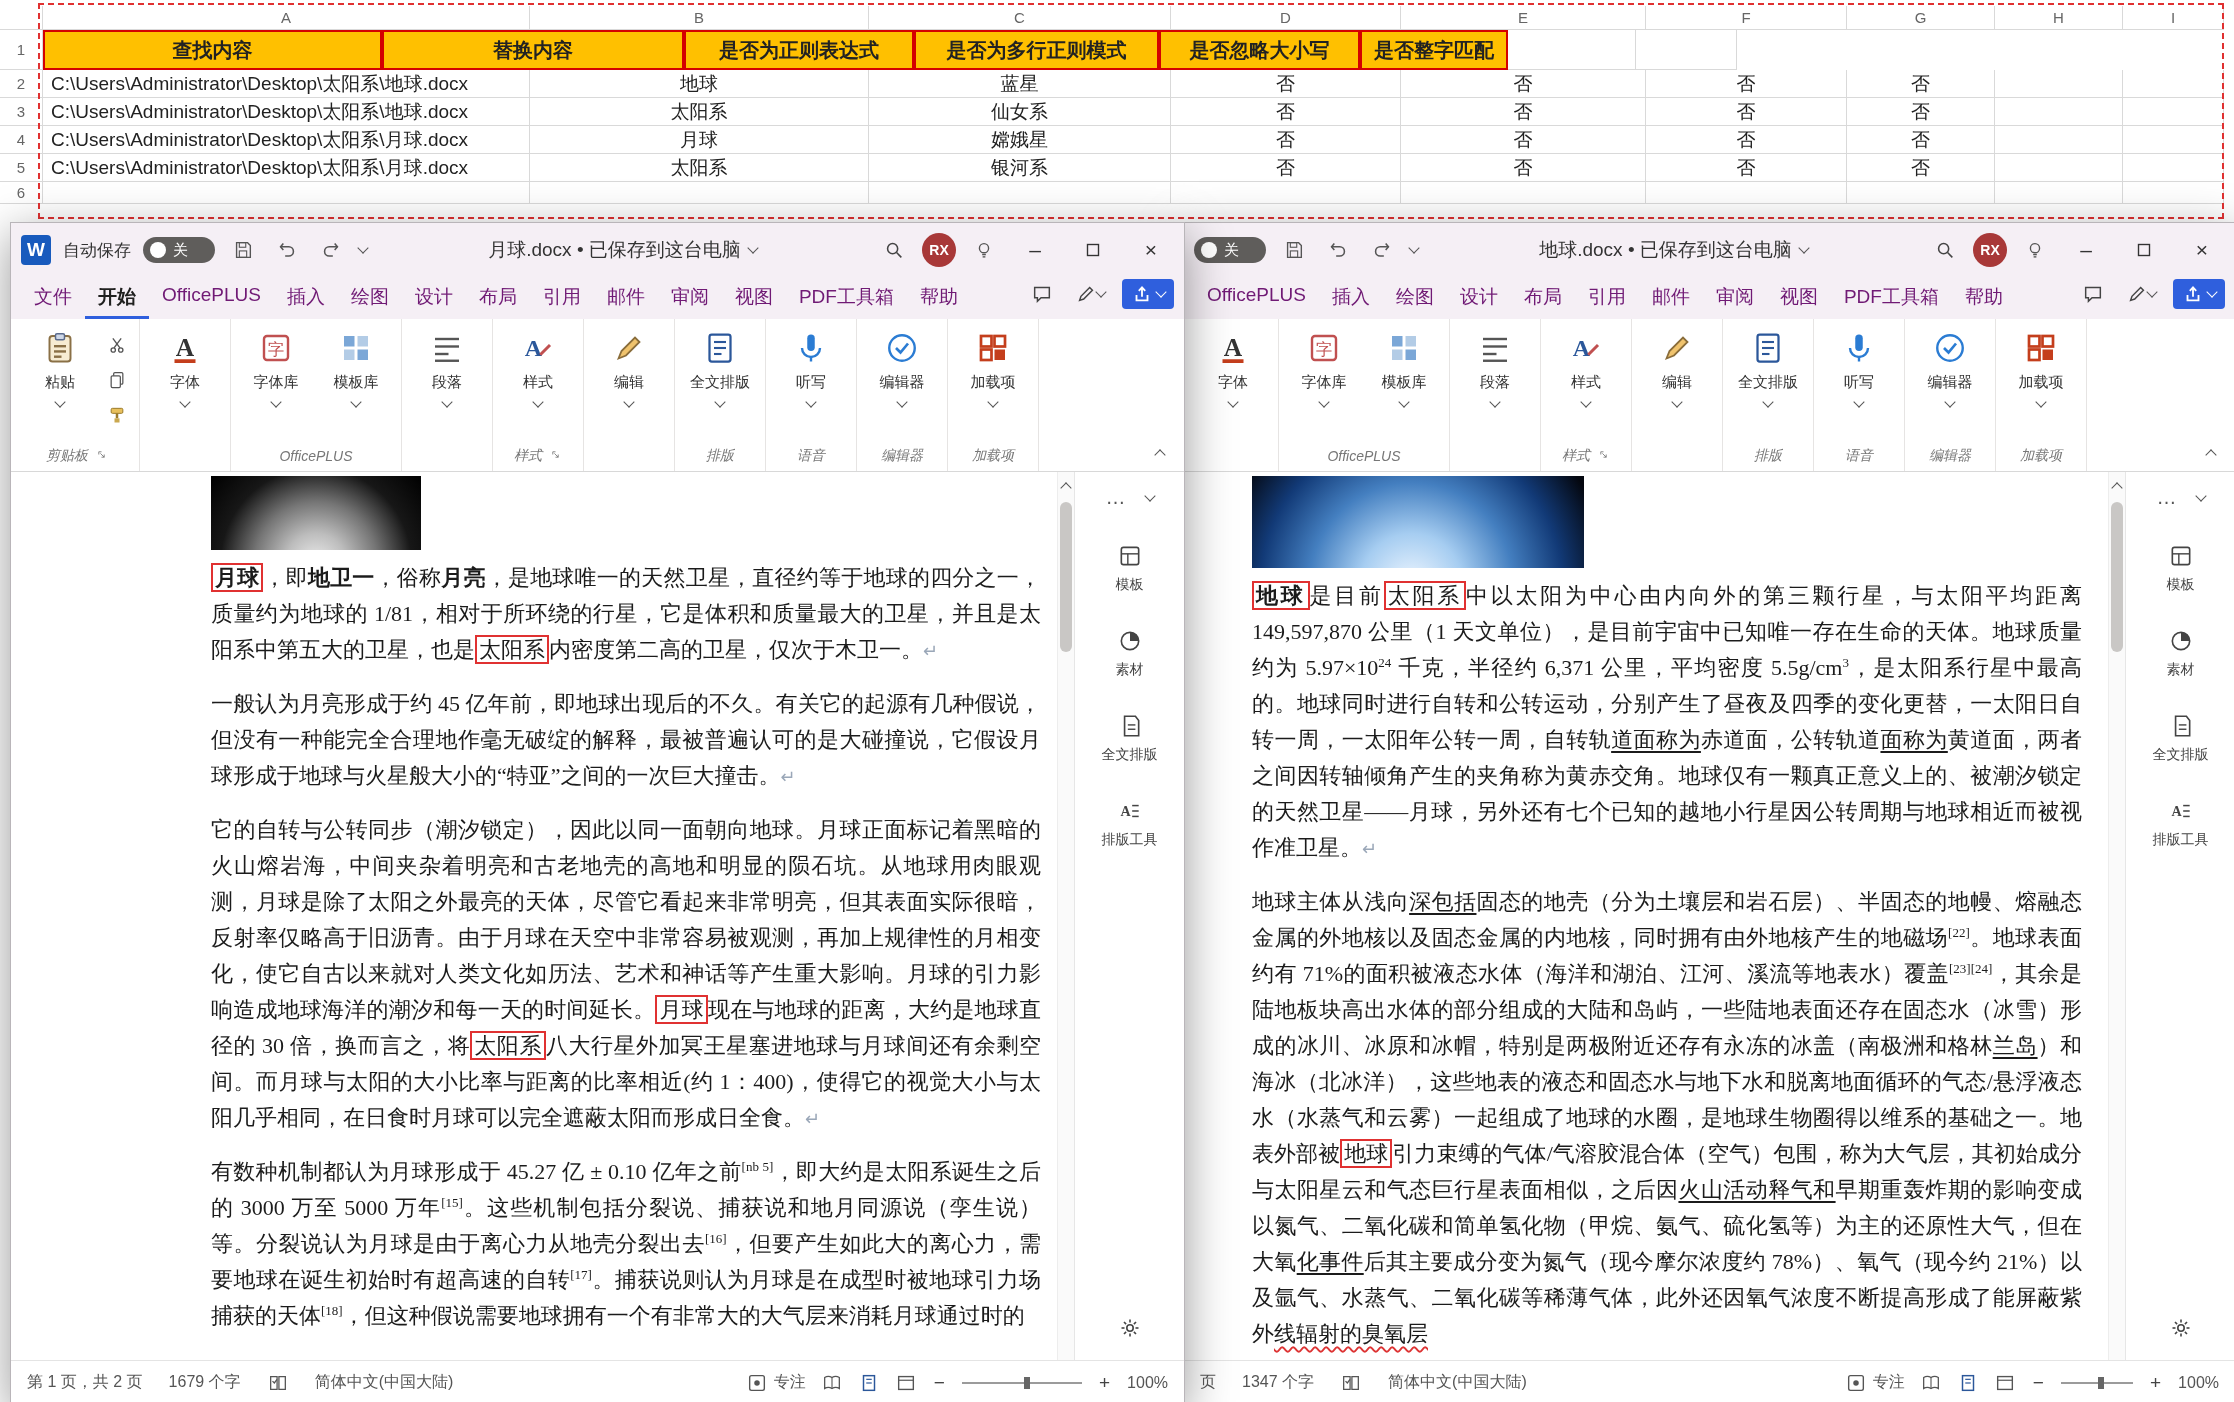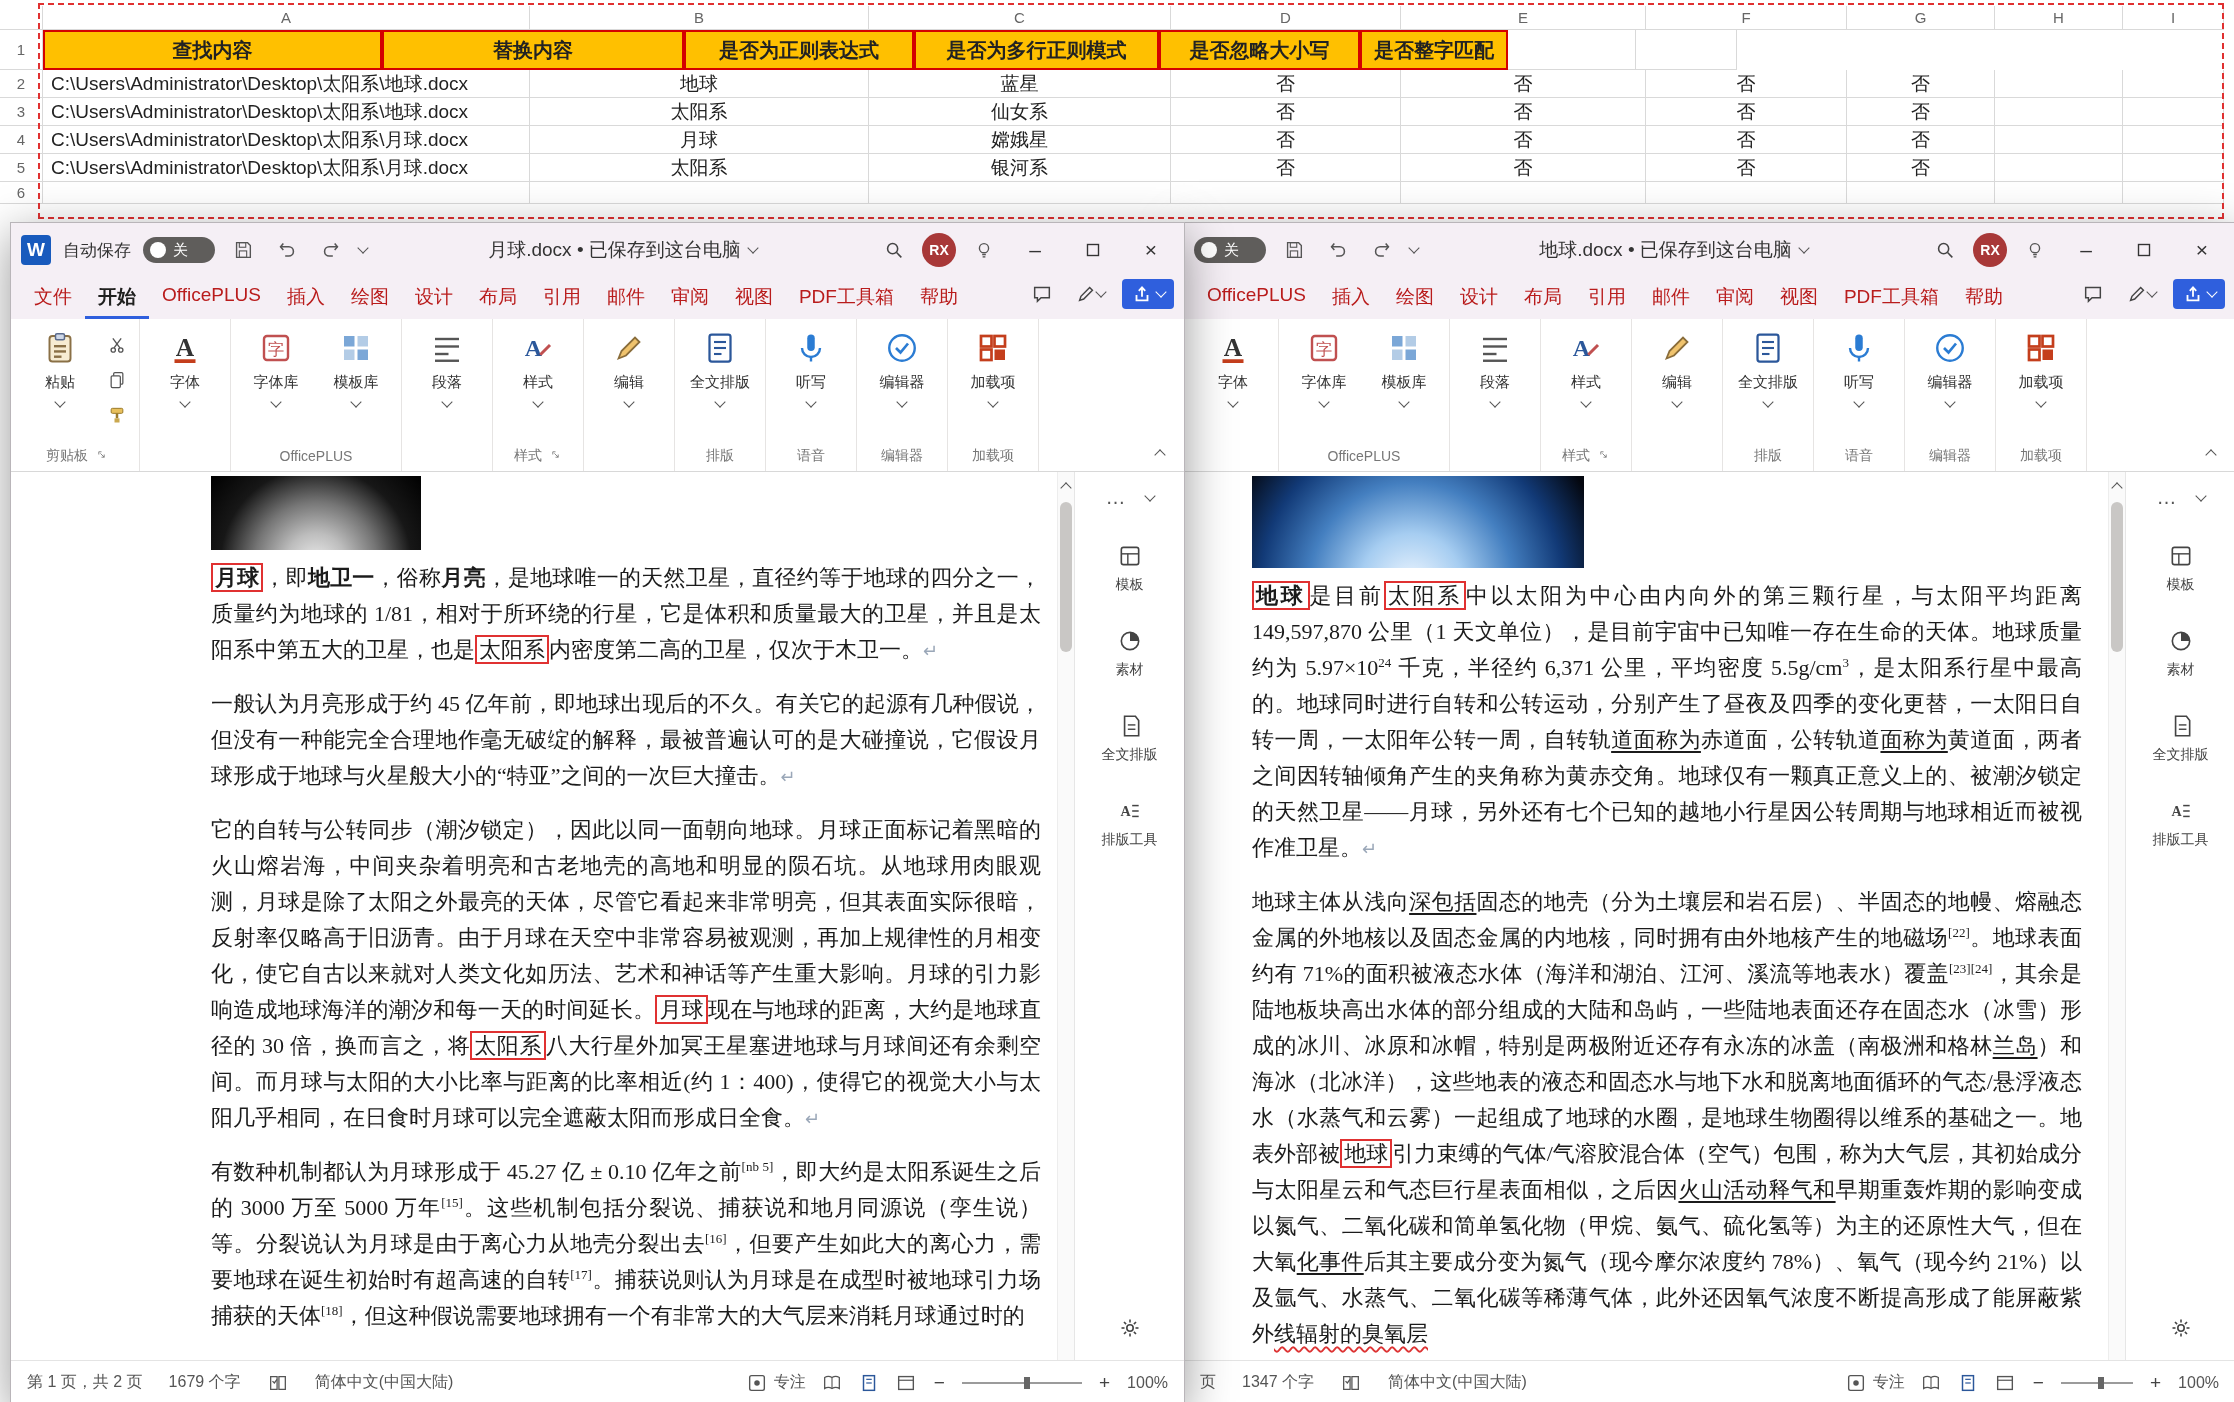--- a/index.html
+++ b/index.html
@@ -30,38 +30,38 @@
   .tcenter{flex:1;display:flex;align-items:center;justify-content:center;gap:8px;min-width:0;}
   .wtitle{font-size:19px;color:#333;white-space:nowrap;overflow:hidden;text-overflow:ellipsis;}
   .badge{width:34px;height:34px;border-radius:50%;background:#a83838;color:#fff;font-size:14px;
          font-weight:bold;display:flex;align-items:center;justify-content:center;flex:none;}
   .winctl{width:46px;height:54px;display:flex;align-items:center;justify-content:center;
           font-size:21px;color:#333;flex:none;}
   .cchev{display:inline-block;width:7px;height:7px;border-right:1.8px solid #555;
          border-bottom:1.8px solid #555;transform:rotate(45deg);margin-top:-4px;}
   .cchev.up{transform:rotate(-135deg);margin-top:4px;}
   .tabrow{height:42px;background:#f5eff5;display:flex;align-items:flex-end;padding:0 10px;}
-  .tab{padding:7px 13px 9px;font-size:19px;color:#b91c1c;white-space:nowrap;}
+  .tab{padding:7px 13px 9px;font-size:19px;color:#701a75;white-space:nowrap;}
   .tab.active{color:#20201f;border-bottom:3px solid #2F5FDD;padding-bottom:6px;font-weight:600;}
   .tabr-icons{margin-left:auto;display:flex;align-items:center;gap:16px;padding-bottom:8px;}
   .sharebox{height:30px;min-width:40px;background:#2F5FDD;border-radius:4px;display:flex;
             align-items:center;justify-content:center;gap:4px;padding:0 6px;}
   .sharebox .cchev{border-color:#fff;}
   .ribbon{position:relative;height:152px;background:#fff;border-bottom:1px solid #d8d8d8;
           display:flex;align-items:stretch;padding:0 4px;overflow:hidden;}
   .rgroup{display:flex;flex-direction:column;border-right:1px solid #e6e4e3;padding:6px 7px 0;}
   .gbody{display:flex;gap:4px;flex:1;align-items:flex-start;}
   .bigbtn{display:flex;flex-direction:column;align-items:center;min-width:64px;padding:5px 6px 0;
           border-radius:4px;}
   .blbl{font-size:15px;color:#333;margin-top:7px;white-space:nowrap;}
   .bigbtn .cchev{margin-top:6px;}
   .smallcol{display:flex;flex-direction:column;gap:11px;padding-top:8px;}
   .smallbtn{width:30px;height:24px;display:flex;align-items:center;justify-content:center;}
   .glab{height:30px;display:flex;align-items:center;justify-content:center;font-size:14px;
-        color:#777;gap:7px;}
+        color:#777;gap:7px;font-style:italic;}
   .collapse{position:absolute;right:20px;bottom:12px;}
   .docarea{position:relative;height:888px;background:#fff;overflow:hidden;}
   .doctext{position:absolute;top:0;}
   .docp{font-family:"Liberation Serif",serif;font-size:22px;line-height:36px;text-align:justify;
         color:#1b1b1b;margin:17px 0;}
   .doctext .docp:first-of-type{margin-top:10px;}
   .sb{font-weight:bold;}
   .sx{border:2px solid #e03131;padding:0 2px;}
   .sbx{font-weight:bold;border:2px solid #e03131;padding:0 2px;}
   .su{text-decoration:underline;text-underline-offset:4px;}

